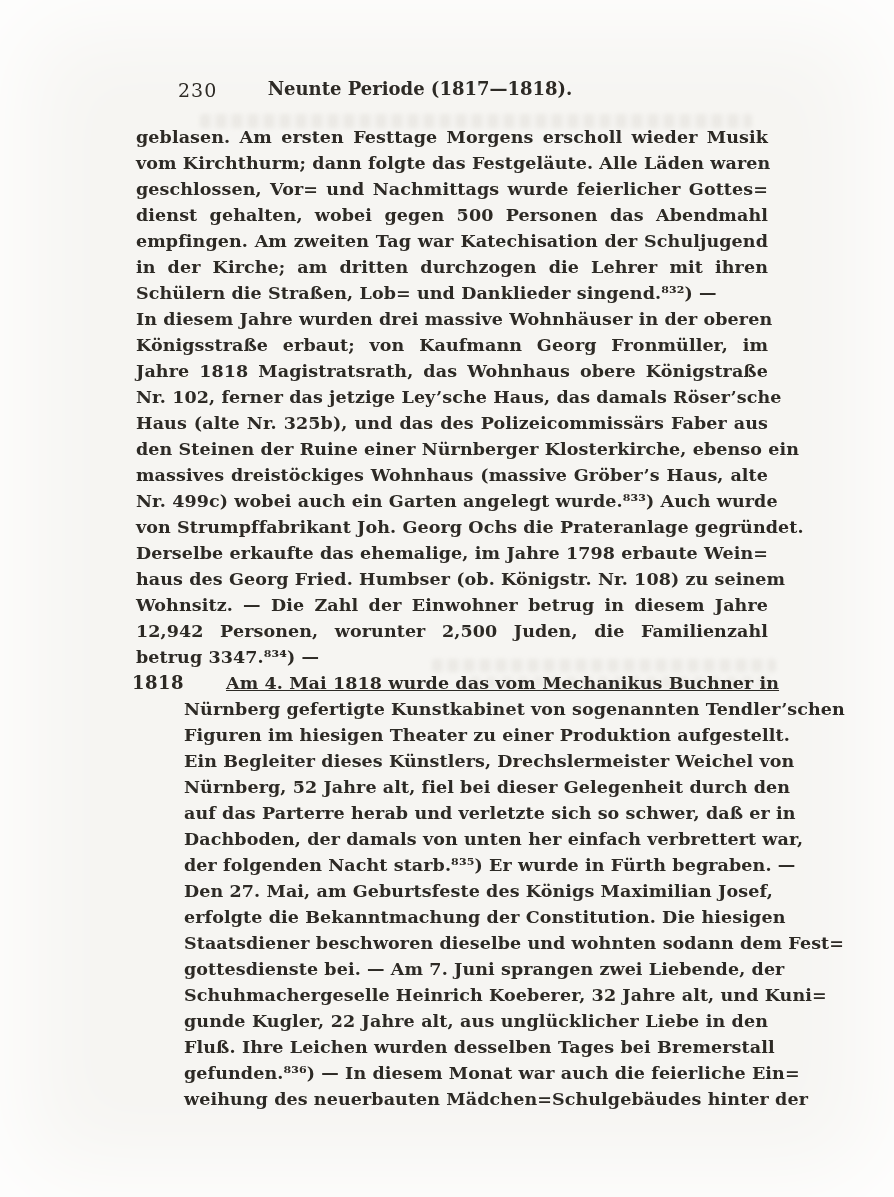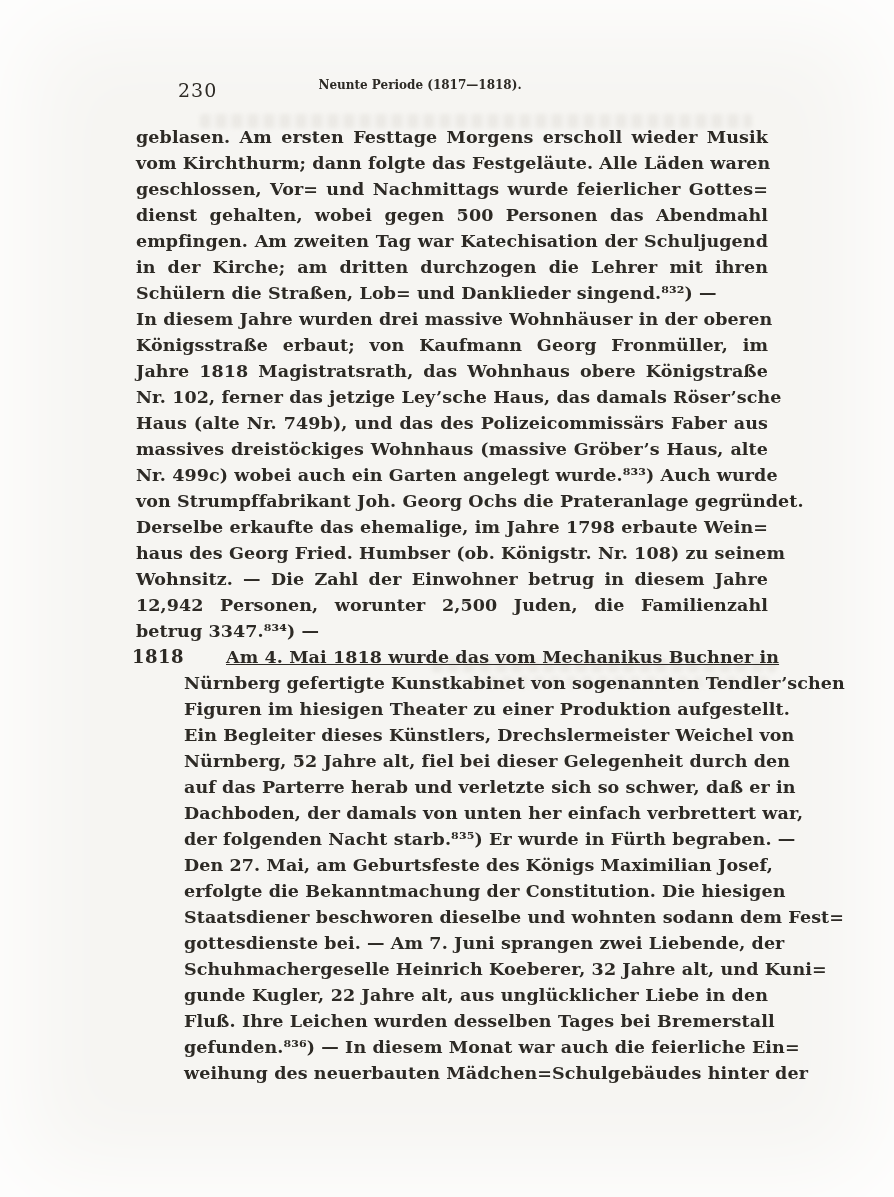--- a/index.html
+++ b/index.html
@@ -39,21 +39,21 @@
     position: absolute;
     left: 42px; top: 1px;
     font-size: 19px;
     font-weight: 400;
     letter-spacing: 1px;
   }
   .running-title {
     display: block;
     text-align: center;
     transform: translateX(-32px);
-    font-size: 12px;
+    font-size: 18px;
     font-weight: 700;
   }
 
   .text-block {
     position: absolute;
     top: 124px; left: 136px; width: 632px;
   }
   .para { position: relative; }
   .para.block-indent { margin-left: 48px; }
   .line {
@@ -98,21 +98,22 @@
         <div class="line">dienst gehalten, wobei gegen 500 Personen das Abendmahl</div>
         <div class="line">empfingen. Am zweiten Tag war Katechisation der Schuljugend</div>
         <div class="line">in der Kirche; am dritten durchzogen die Lehrer mit ihren</div>
         <div class="line line-last">Schülern die Straßen, Lob= und Danklieder singend.⁸³²) —</div>
       </section>
       <section class="para">
         <div class="line">In diesem Jahre wurden drei massive Wohnhäuser in der oberen</div>
         <div class="line">Königsstraße erbaut; von Kaufmann Georg Fronmüller, im</div>
         <div class="line">Jahre 1818 Magistratsrath, das Wohnhaus obere Königstraße</div>
         <div class="line">Nr. 102, ferner das jetzige Ley’sche Haus, das damals Röser’sche</div>
-        <div class="line">Haus (alte Nr. 749b), und das des Polizeicommissärs Faber aus</div>
+        <div class="line">Haus (alte Nr. 325b), und das des Polizeicommissärs Faber aus</div>
+        <div class="line">den Steinen der Ruine einer Nürnberger Klosterkirche, ebenso ein</div>
         <div class="line">massives dreistöckiges Wohnhaus (massive Gröber’s Haus, alte</div>
         <div class="line">Nr. 499c) wobei auch ein Garten angelegt wurde.⁸³³) Auch wurde</div>
         <div class="line">von Strumpffabrikant Joh. Georg Ochs die Prateranlage gegründet.</div>
         <div class="line">Derselbe erkaufte das ehemalige, im Jahre 1798 erbaute Wein=</div>
         <div class="line">haus des Georg Fried. Humbser (ob. Königstr. Nr. 108) zu seinem</div>
         <div class="line">Wohnsitz. — Die Zahl der Einwohner betrug in diesem Jahre</div>
         <div class="line">12,942 Personen, worunter 2,500 Juden, die Familienzahl</div>
         <div class="line line-last">betrug 3347.⁸³⁴) —</div>
       </section>
       <section class="para block-indent">

